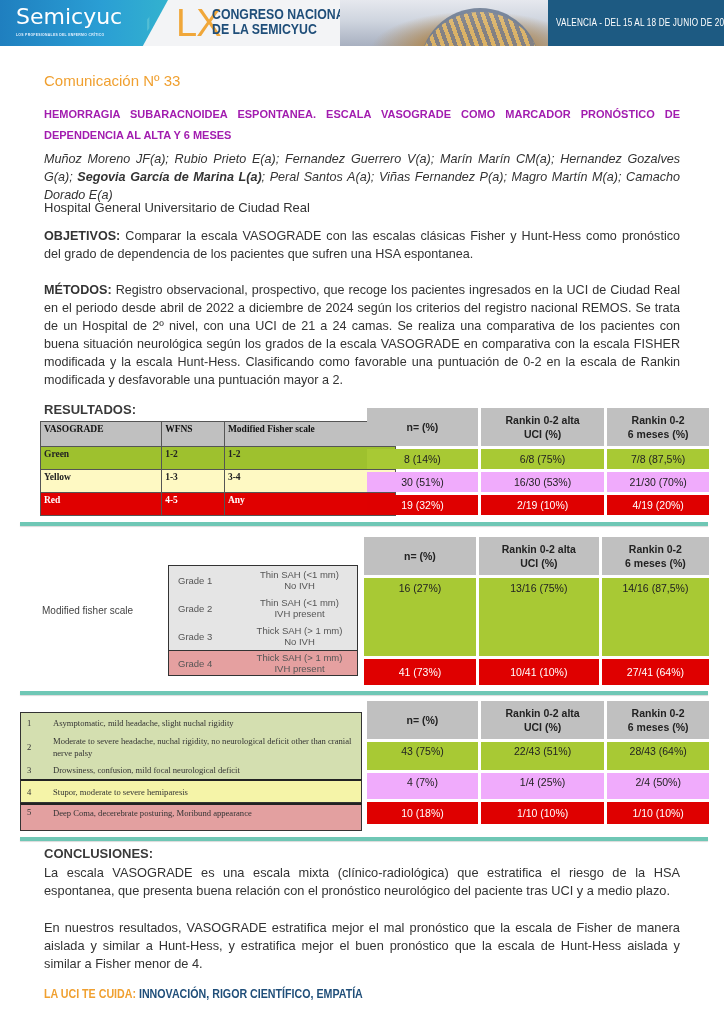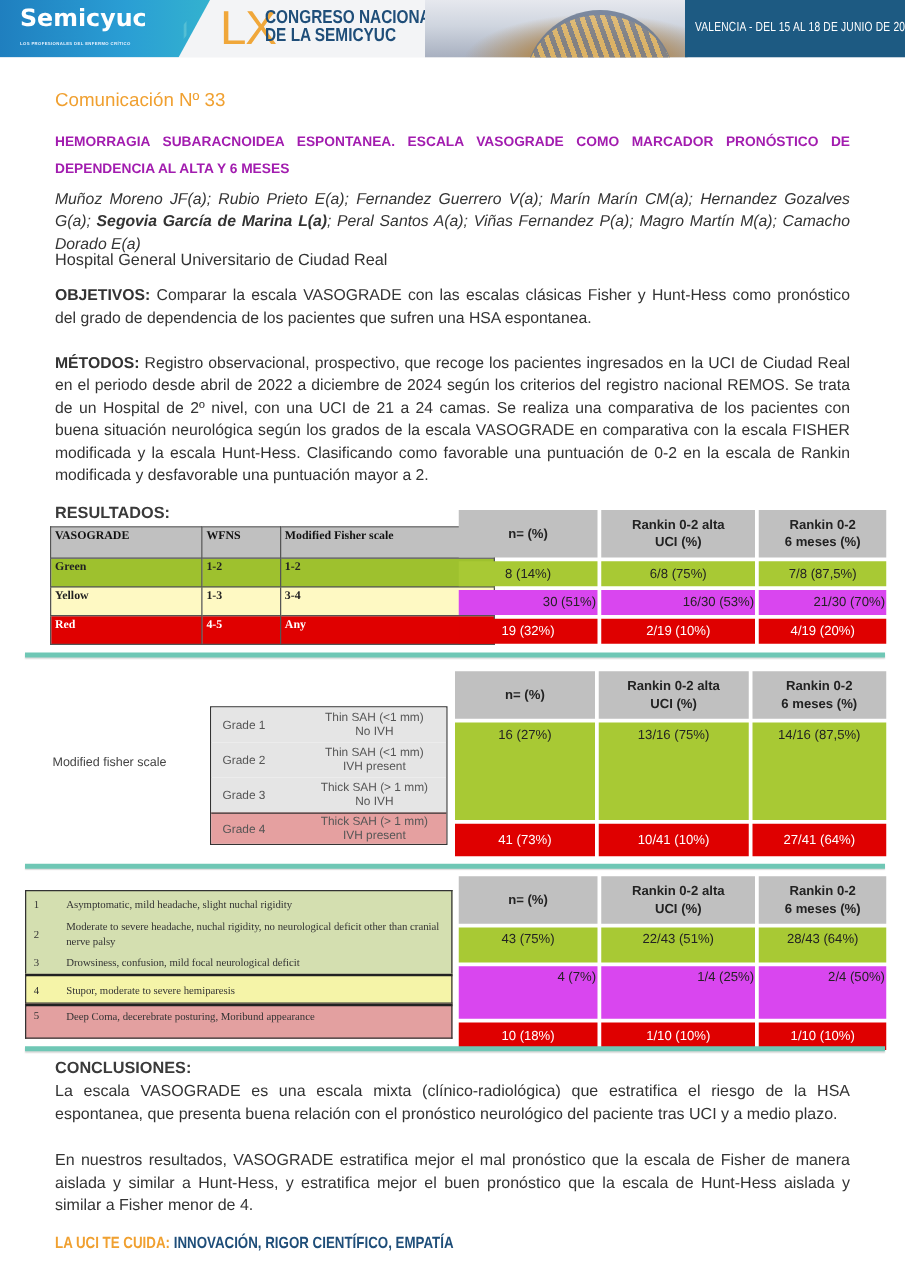--- a/index.html
+++ b/index.html
@@ -8,21 +8,21 @@
   .abs { position:absolute; }
 
   
   .banner { left:0; top:0; width:724px; height:46px; background:#f3f4f6; overflow:hidden; }
   .banner-blue { left:0; top:0; width:168px; height:46px;
     background:linear-gradient(90deg,#1f7fbf 0%,#2a9ed4 60%,#33b2cf 100%);
     clip-path:polygon(0 0,100% 0,85% 100%,0 100%); }
   .banner-slash { left:124px; top:0; width:50px; height:46px;
     background:linear-gradient(90deg, rgba(255,255,255,0) 45%, #5ec4d6 48%, rgba(255,255,255,0) 52%);
     clip-path:polygon(80% 0,100% 0,20% 100%,0 100%); }
-  .logo { left:16px; top:4px; font-size:19px; color:#ffffff; letter-spacing:0px; font-family:"DejaVu Sans", sans-serif; font-weight:700; }
+  .logo { left:16px; top:4px; font-size:22px; color:#ffffff; letter-spacing:0px; font-family:"DejaVu Sans", sans-serif; font-weight:400; }
   .logo-sub { left:16px; top:33px; font-size:3.4px; color:#e8f2ff; letter-spacing:0.3px; font-weight:bold; }
   .lx { left:176px; top:2px; font-size:38px; color:#f0a73a; font-family:"Liberation Sans Narrow","Liberation Sans", sans-serif; font-weight:300; letter-spacing:-1px; line-height:42px; }
   .congreso { left:212px; top:6px; font-size:15px; line-height:15px; color:#1f4e79; font-weight:bold; transform:scaleX(0.82); transform-origin:left top; }
   .photo { left:340px; top:0; width:210px; height:46px;
     background:
       radial-gradient(ellipse at 65% 110%, #c88e3a 0%, #b08a55 25%, rgba(160,150,140,0) 55%),
       linear-gradient(180deg,#e6e8ee 0%,#cfd5df 45%,#a8b0c0 100%); }
   .photo-arc { left:420px; top:8px; width:120px; height:70px; border-radius:60px 60px 0 0;
     border-top:4px solid #6a7a92; background:repeating-linear-gradient(70deg,#e2b96a 0 4px,#7b7f8a 4px 8px); opacity:0.85; }
   .date-box { left:548px; top:0; width:176px; height:46px; background:#1d5a82; }
@@ -43,21 +43,21 @@
   .vtable .hd td { background:#c0c0c0; color:#111; height:20px; }
   .vtable .g td { background:#9ec12e; color:#222; height:18px; }
   .vtable .y td { background:#fef9c3; color:#222; height:18px; }
   .vtable .r td { background:#e00000; color:#fff; height:18px; }
 
   
   .rtable { position:absolute; border-collapse:separate; border-spacing:3px 3px; font-size:10.5px; }
   .rtable td { text-align:center; }
   .rtable .hd td { background:#c0c0c0; color:#222; font-weight:bold; line-height:14px; }
   .rtable .g td { background:#a8c934; color:#222; }
-  .rtable .y td { background:#d946ef; color:#222;text-align:right; }
+  .rtable .y td { background:#f0abfc; color:#222; }
   .rtable .r td { background:#df0000; color:#fff; }
 
   .sep { height:4px; background:#6fc7b5; left:20px; width:688px; box-shadow:0 1px 1px rgba(0,0,0,0.15); }
 
   
   .mfs-label { left:42px; top:605px; font-size:10px; color:#444; }
   .fbox { left:168px; top:565px; width:188px; border:1px solid #333; font-size:9.5px; color:#555; }
   .frow { display:flex; align-items:center; height:28px; }
   .frow.green { background:#e5e5e5; }
   .frow.red { background:#e5a0a0; border-top:1px solid #333; height:24px; }
@@ -239,21 +239,21 @@
       <tr class="hd" style="height:38px;">
     <td style="width:33%;"><span>n= (%)</span></td>
     <td><span>Rankin 0-2 alta</span><br><span>UCI (%)</span></td>
     <td><span>Rankin 0-2</span><br><span>6 meses (%)</span></td>
   </tr>
   <tr class="g" style="height:28px; vertical-align:top;">
     <td style="padding-top:3px;">43 (75%)</td>
     <td style="padding-top:3px;">22/43 (51%)</td>
     <td style="padding-top:3px;">28/43 (64%)</td>
   </tr>
-  <tr class="y" style="height:42px; vertical-align:top;">
+  <tr class="y" style="height:26px; vertical-align:top;">
     <td style="padding-top:3px;">4 (7%)</td>
     <td style="padding-top:3px;">1/4 (25%)</td>
     <td style="padding-top:3px;">2/4 (50%)</td>
   </tr>
   <tr class="r" style="height:22px;">
     <td>10 (18%)</td>
     <td>1/10 (10%)</td>
     <td>1/10 (10%)</td>
   </tr>
 </tbody>

